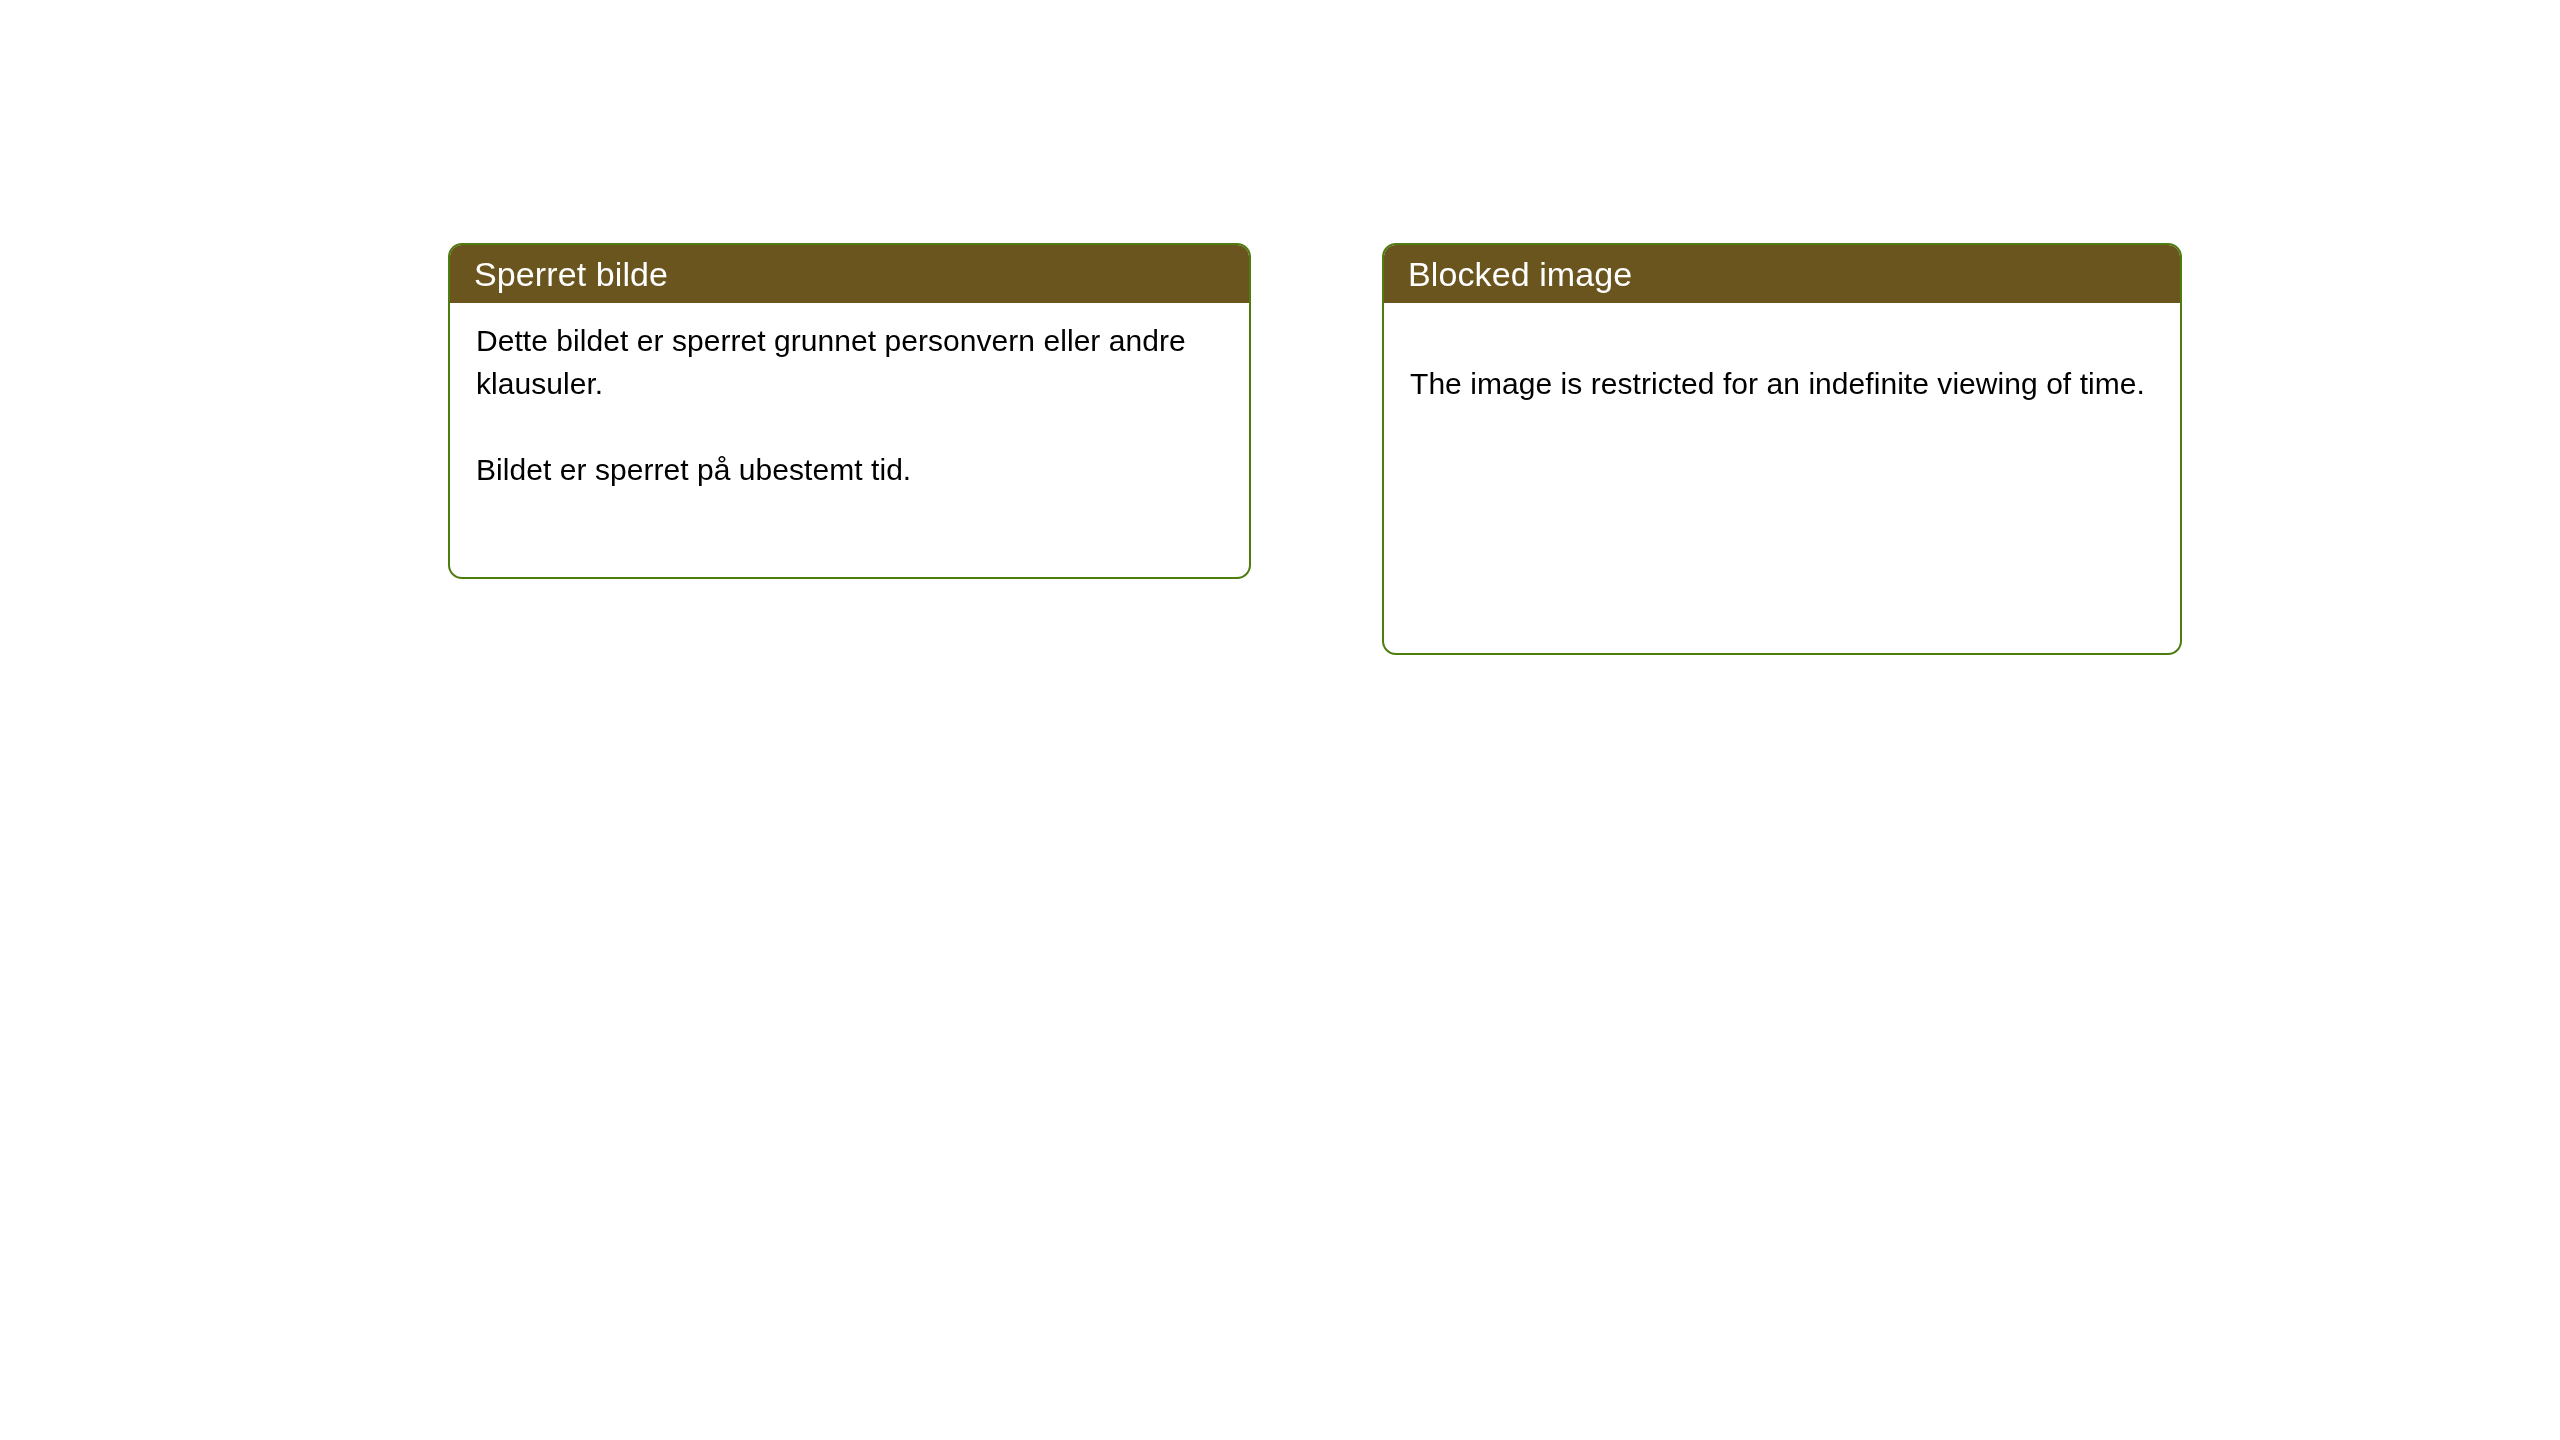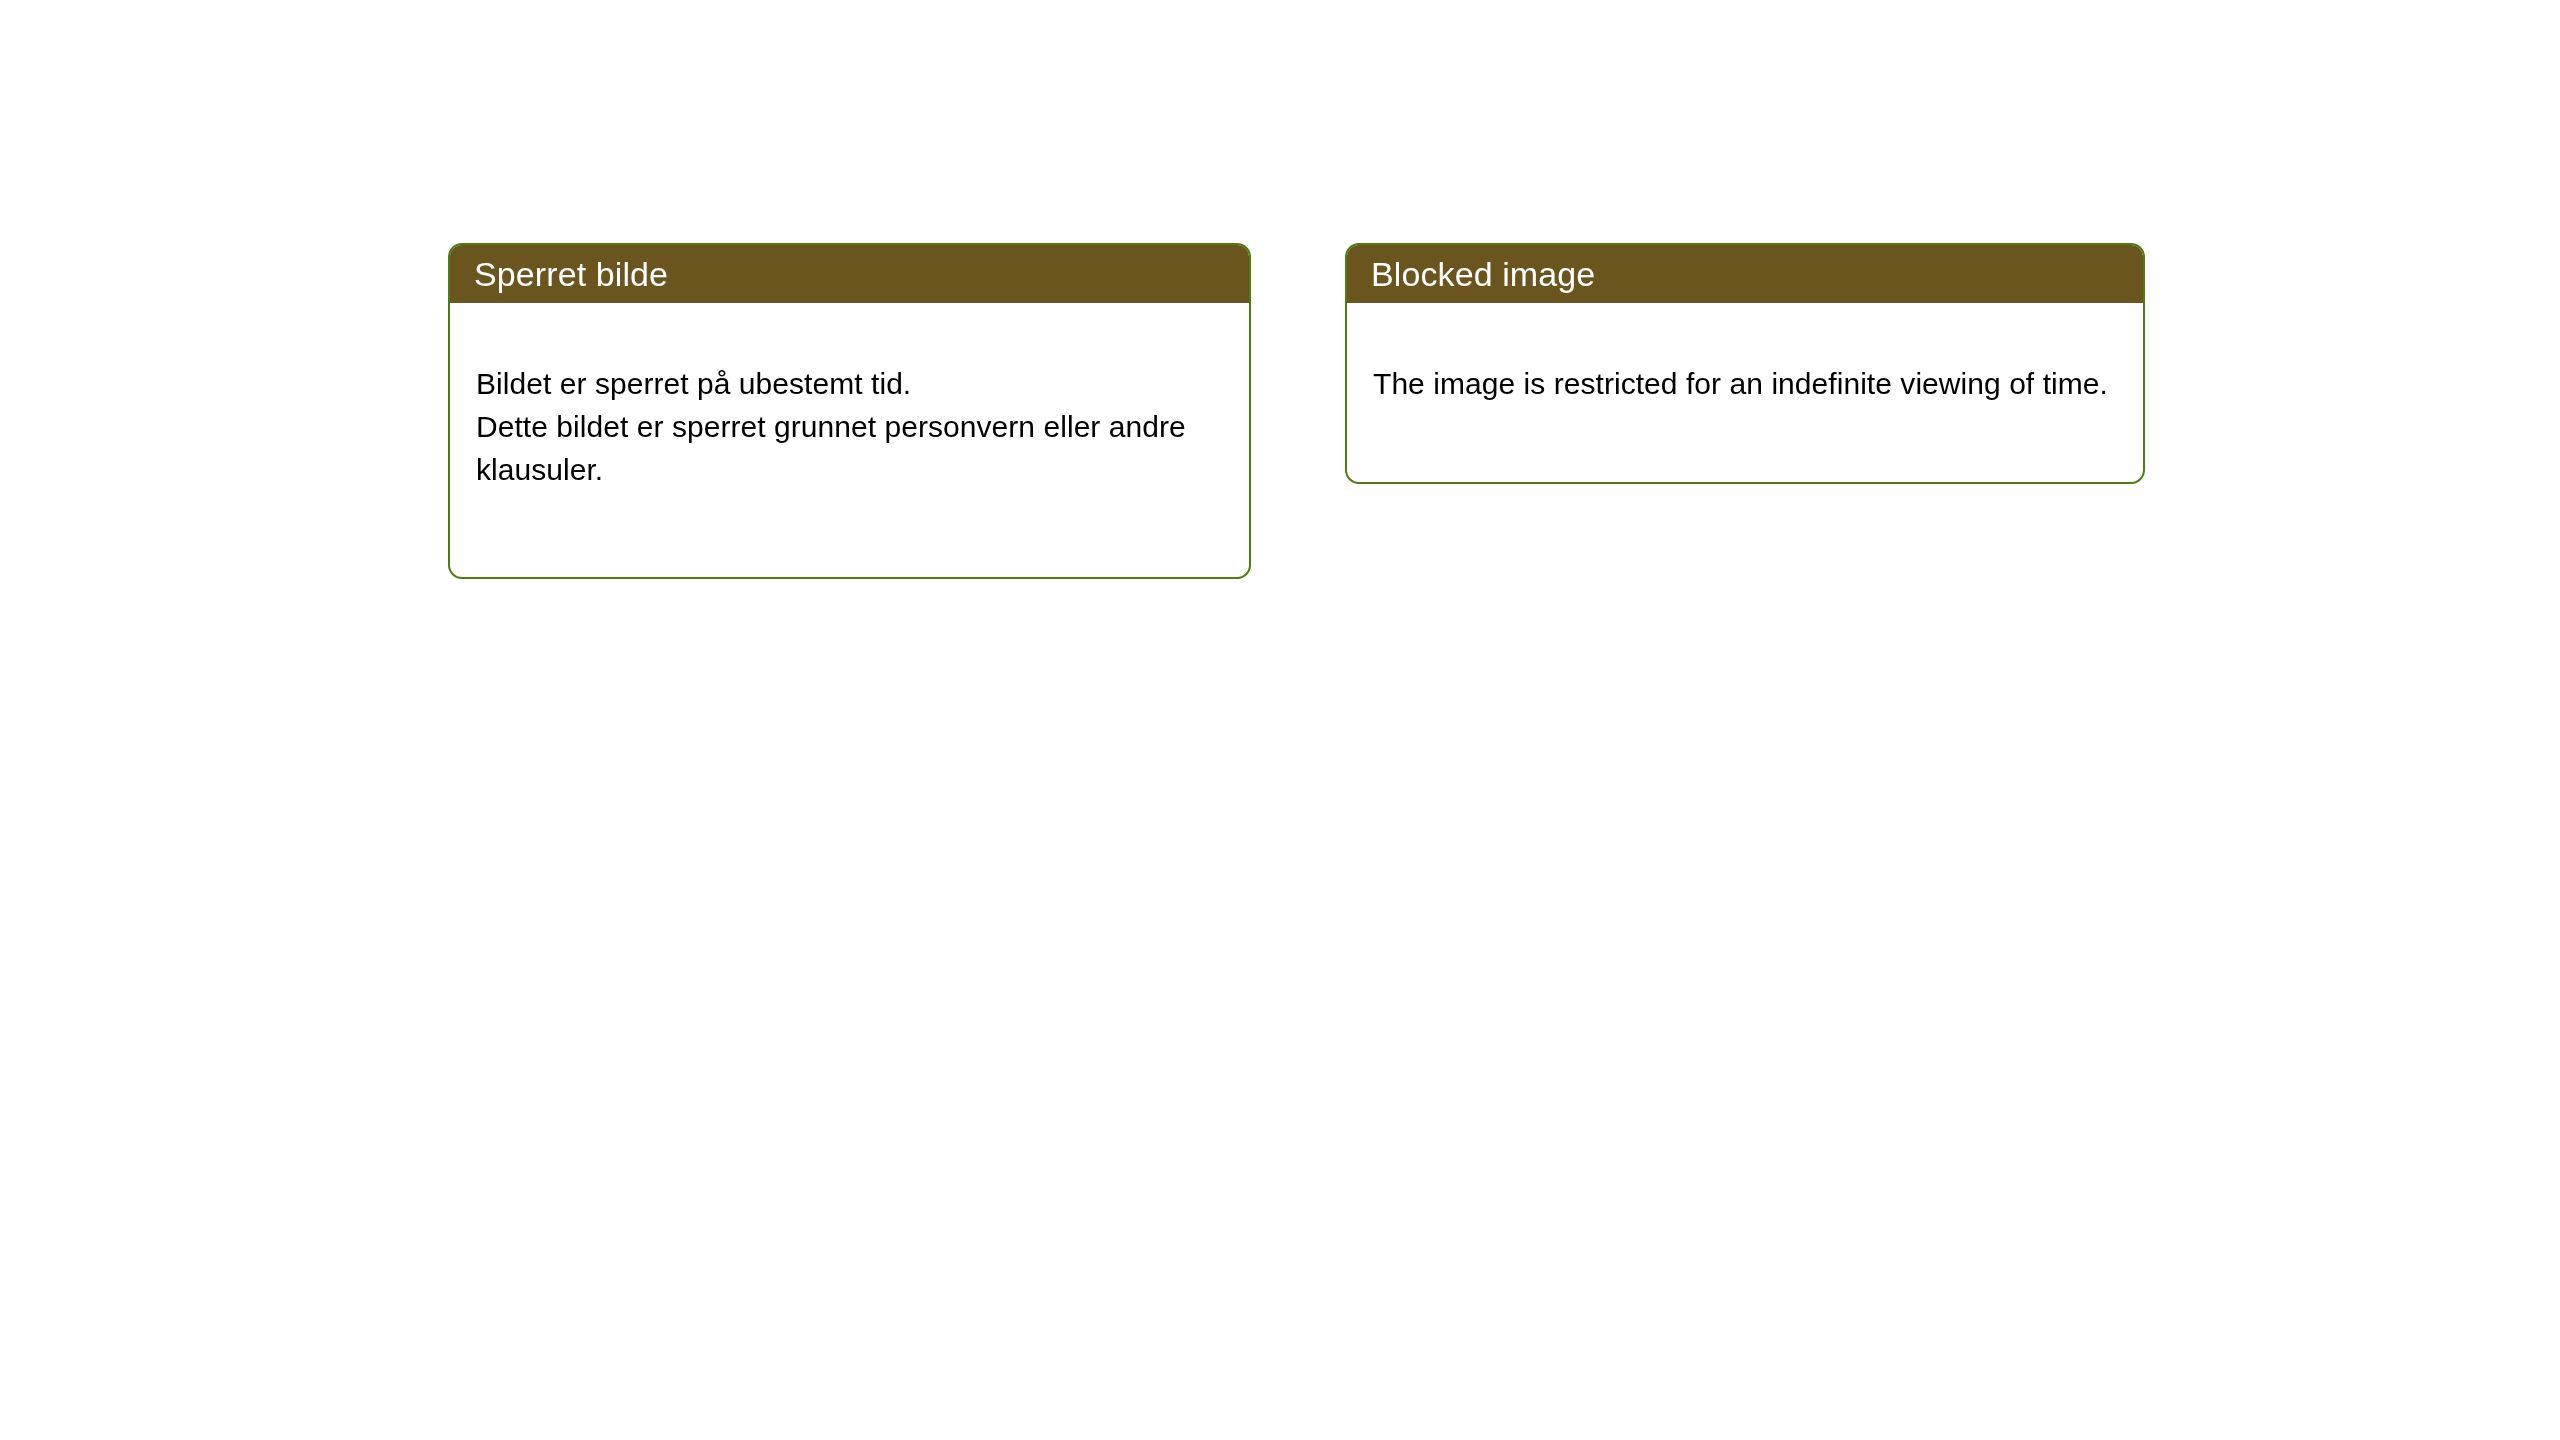--- a/index.html
+++ b/index.html
@@ -36,24 +36,24 @@
   }
 
   .notice-card.card-no {
     left: 448px;
     top: 243px;
     width: 803px;
     height: 336px;
   }
 
   .notice-card.card-en {
-    left: 1345px;
+    left: 1382px;
     top: 243px;
     width: 800px;
-    height: 241px;
+    height: 412px;
   }
 
   .notice-header {
     box-sizing: border-box;
     height: 58px;
     background: #6B551E;
     display: flex;
     align-items: center;
     padding: 0 0 0 24px;
   }
@@ -89,22 +89,22 @@
 </head>
 <body>
 
 <div id="stage">
 
   <div class="notice-card card-no">
     <div class="notice-header">
       <span class="notice-header-title">Sperret bilde</span>
     </div>
     <div class="notice-body">
+      <p class="notice-paragraph primary">Dette bildet er sperret grunnet personvern eller andre klausuler.</p>
       <p class="notice-paragraph secondary">Bildet er sperret på ubestemt tid.</p>
-      <p class="notice-paragraph primary">Dette bildet er sperret grunnet personvern eller andre klausuler.</p>
     </div>
   </div>
 
   <div class="notice-card card-en">
     <div class="notice-header">
       <span class="notice-header-title">Blocked image</span>
     </div>
     <div class="notice-body">
       <p class="notice-paragraph secondary">The image is restricted for an indefinite viewing of time.</p>
     </div>

